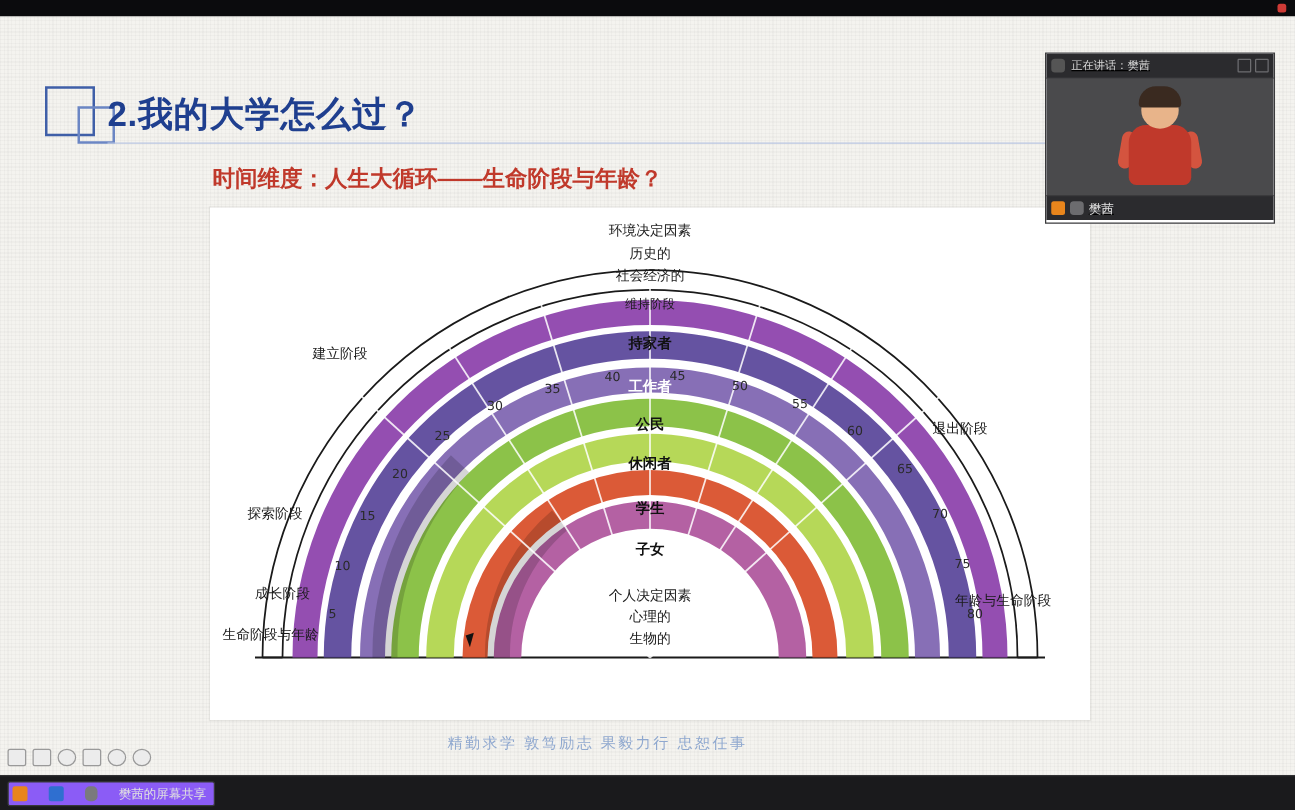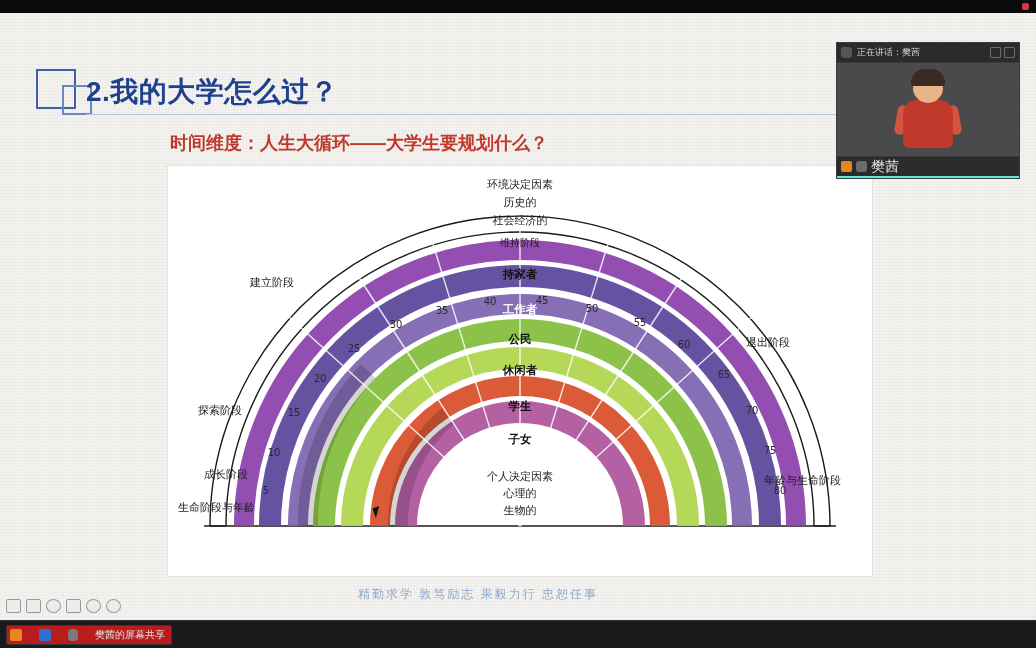--- a/index.html
+++ b/index.html
@@ -124,23 +124,24 @@
     border: 1px solid #9a9a9a;
     border-radius: 2px;
     background: #ececec;
   }
   .slide-tools .ti.round { border-radius: 50%; }
   
   #video-panel {
     position: absolute;
     left: 836px; top: 42px;
     width: 182px; height: 135px;
-    background: #5eead4;
+    background: #ffffff;
     border: 1px solid #3a3a3c;
     overflow: hidden;
+    text-decoration: underline;
   }
   #video-panel .vtop {
     position: relative;
     height: 20px;
     background: #2b2b2e;
     border-bottom: 1px solid #3a3a3c;
     display: flex;
     align-items: center;
     padding: 0 4px;
     box-sizing: border-box;
@@ -225,21 +226,21 @@
     border-radius: 2px;
     flex: 0 0 auto;
   }
   .badge-mic {
     width: 11px; height: 11px;
     background: #6c6c6f;
     border-radius: 3px;
     flex: 0 0 auto;
   }
   #video-panel .vbottom .vname {
-    font-size: 14px;
+    font-size: 10px;
     color: #e3e3e3;
     white-space: nowrap;
   }
   
   #taskbar {
     position: absolute;
     left: 0; top: 620px;
     width: 1036px; height: 28px;
     background: #1a1a1c;
     border-top: 1px solid #303032;
@@ -247,21 +248,21 @@
     align-items: center;
     padding-left: 6px;
     box-sizing: border-box;
     gap: 5px;
   }
   #taskbar .tb-item {
     display: flex;
     align-items: center;
     gap: 17px;
     padding: 2px 6px 2px 3px;
-    background: #b91c1c;
+    background: #8b5cf6;
     border: 1px solid #38383b;
     border-radius: 2px;
   }
   #taskbar .tb-icon-orange {
     width: 12px; height: 12px;
     background: #e8851c;
     border-radius: 2px;
   }
   #taskbar .tb-icon-blue {
     width: 12px; height: 12px;
@@ -296,21 +297,21 @@
   <div class="top-strip">
     <div class="dot"></div>
   </div>
 
   <div id="slide">
 
     <div class="sq sq1"></div>
     <div class="sq sq2"></div>
     <div class="slide-title">2.我的大学怎么过？</div>
     <div class="title-rule"></div>
-    <div class="subtitle">时间维度：人生大循环——大学生要规划什么？</div>
+    <div class="subtitle">时间维度：人生大循环——生命阶段与年龄？</div>
 
     <div id="figure-card">
       <svg class="rainbow" width="704" height="410" viewBox="0 0 704 410">
 
         <g fill="none" stroke="#1a1a1a" stroke-width="1.4">
           <path d="M 42 360 A 310 310 0 0 1 662 360"></path>
           <path d="M 58 360 A 294 294 0 0 1 646 360"></path>
         </g>
         <line x1="42" y1="360" x2="58" y2="360" stroke="#1a1a1a" stroke-width="1.4"></line>
         <line x1="646" y1="360" x2="662" y2="360" stroke="#1a1a1a" stroke-width="1.4"></line>

